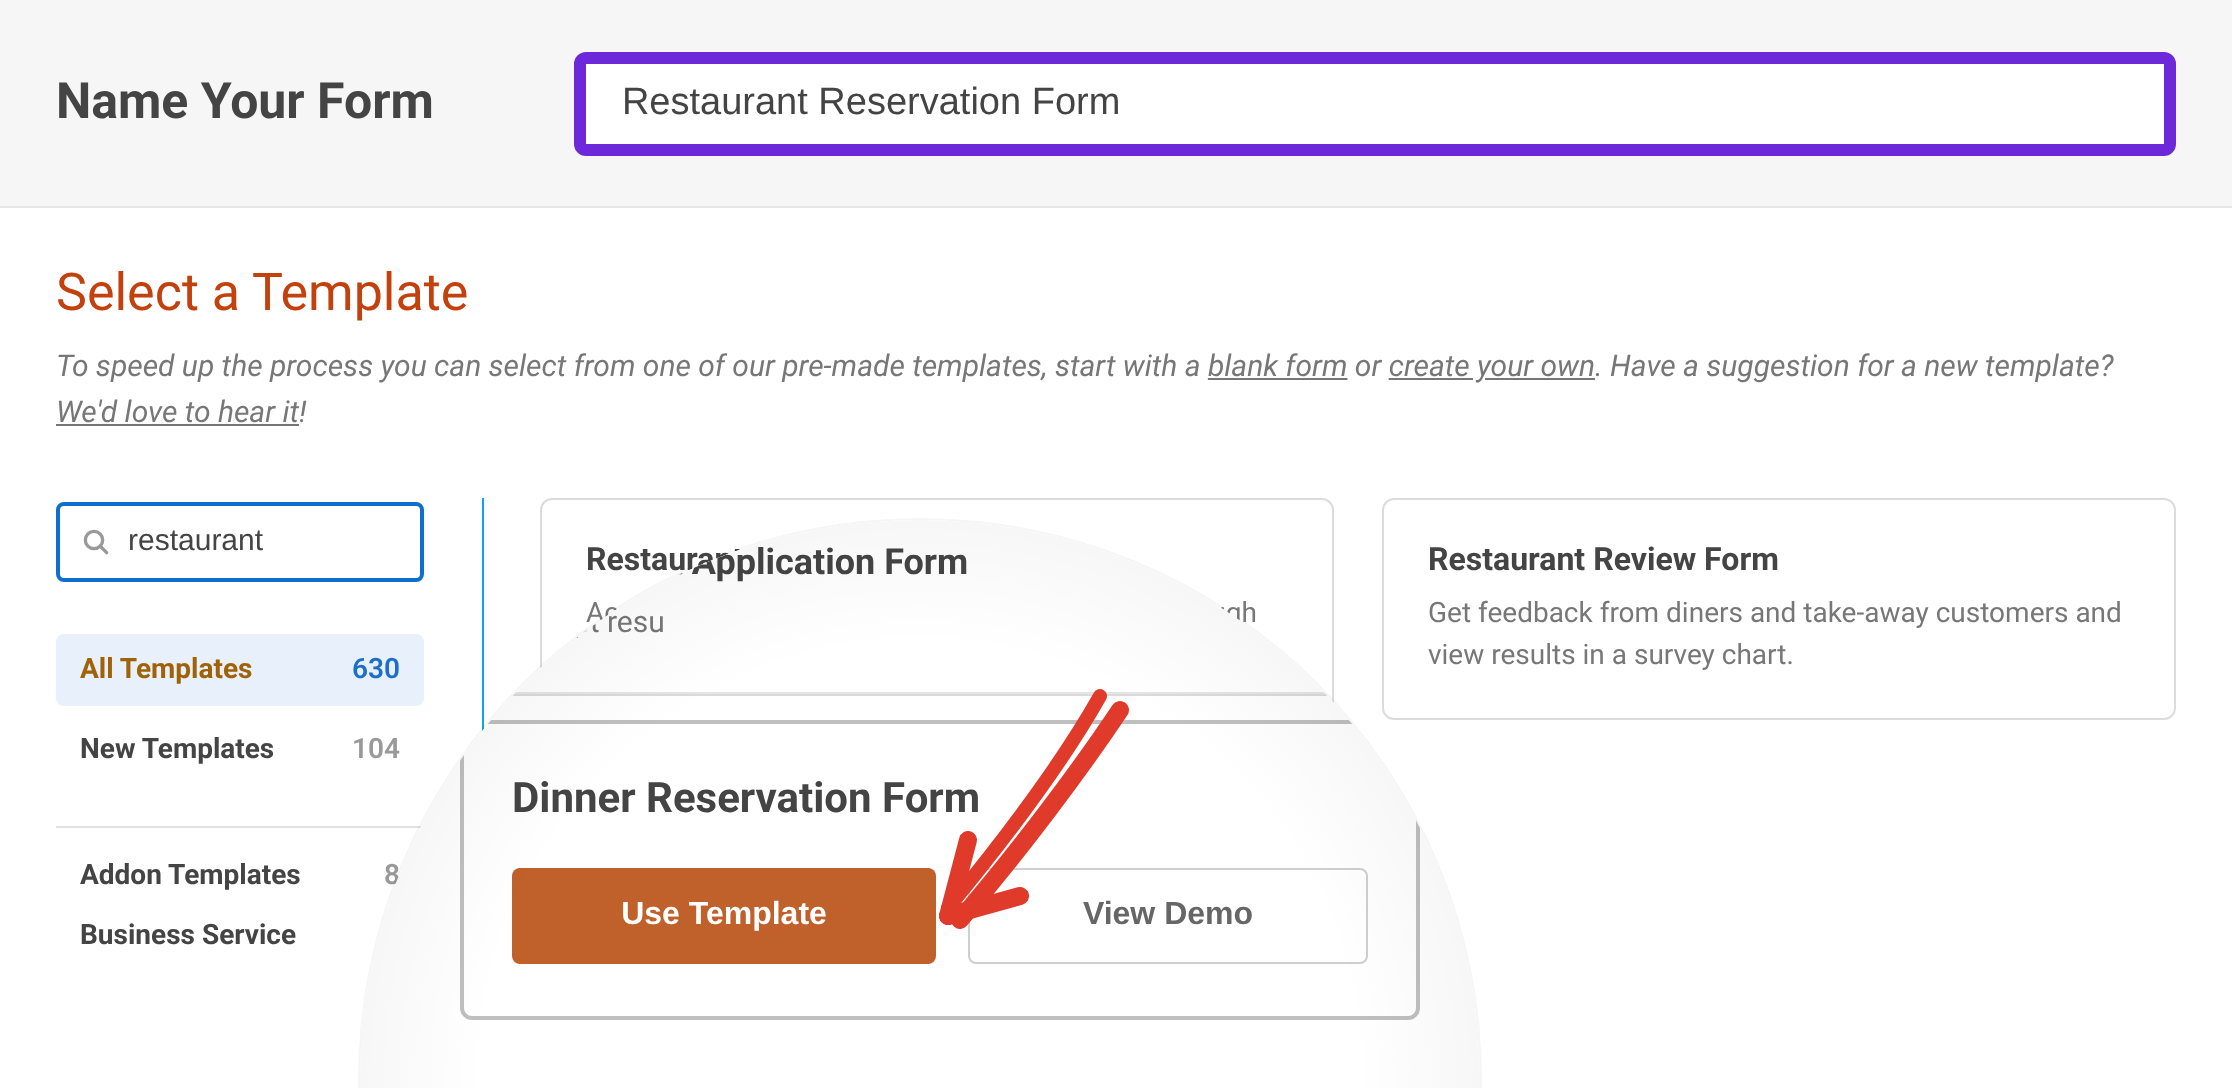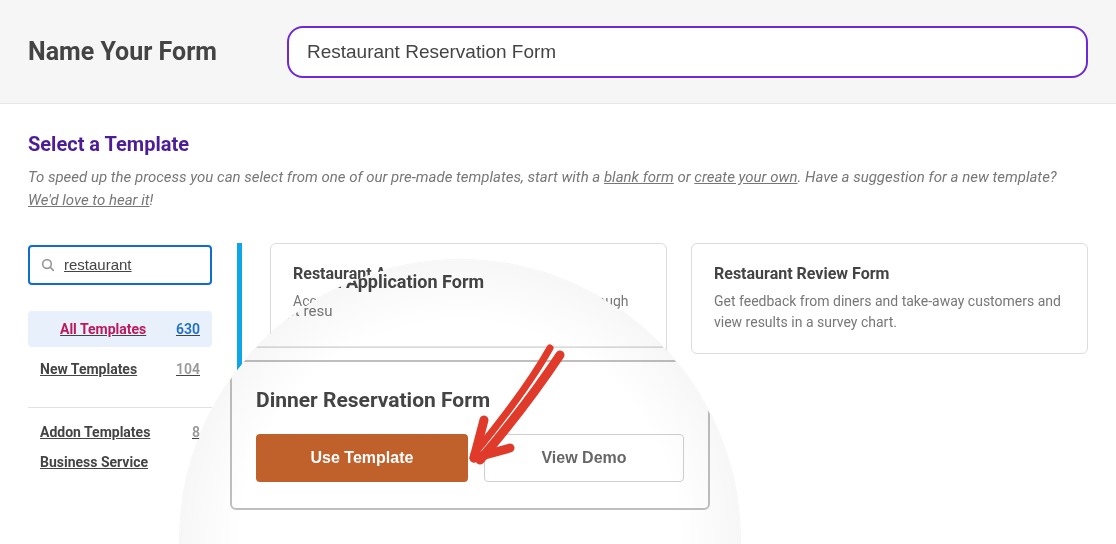--- a/index.html
+++ b/index.html
@@ -1,34 +1,34 @@
 <!DOCTYPE html>
 <html><head>
 <meta charset="utf-8">
 <style>
   * { box-sizing: border-box; margin: 0; padding: 0; }
   body { font-family: -apple-system, BlinkMacSystemFont, "Segoe UI", Roboto, Helvetica, Arial, sans-serif; color: #444; background: #fff; width: 1116px; height: 544px; overflow: hidden; position: relative; }
   .top-bar { background: #f6f6f7; border-bottom: 1px solid #e6e6e7; height: 104px; display: flex; align-items: center; padding: 0 28px; gap: 70px; }
   .name-label { font-size: 25px; font-weight: 700; color: #444; }
-  .name-input { flex: 1; height: 52px; border: 2px solid #6d28d9; border-radius: 16px; background: #fff; padding: 0 18px; font-size: 19px; color: #444; }
+  .name-input { flex: 1; height: 52px; border: 6px solid #6d28d9; border-radius: 6px; background: #fff; padding: 0 18px; font-size: 19px; color: #444; }
   .content { padding: 28px; }
-  .section-title { font-size: 20px; font-weight: 700; color: #4c1d95; margin-bottom: 10px; }
+  .section-title { font-size: 26px; font-weight: 400; color: #c2410c; margin-bottom: 10px; }
   .section-desc { font-size: 15px; color: #777; line-height: 1.55; font-style: italic; }
   .section-desc a { color: #777; text-decoration: underline; }
   .layout { display: flex; margin-top: 30px; }
-  .sidebar { width: 214px; border-right: 5px solid #0ea5e9; padding-right: 0; padding-top: 2px; text-decoration: underline; }
+  .sidebar { width: 214px; border-right: 1px solid #0ea5e9; padding-right: 0; padding-top: 2px; }
   .search-box { width: 184px; height: 40px; border: 2px solid #0f6ecd; border-radius: 4px; display: flex; align-items: center; padding: 0 10px; margin-bottom: 26px; }
   .search-box svg { flex: none; }
   .search-input { border: none; outline: none; font-size: 15px; color: #444; margin-left: 8px; width: 100%; background: transparent; }
   .filter-list { display: flex; flex-direction: column; gap: 4px; margin-bottom: 20px; }
   .filter-item { display: flex; justify-content: space-between; align-items: center; height: 36px; padding: 0 12px; font-size: 14px; font-weight: 700; cursor: pointer; border-radius: 4px; width: 184px; }
   .filter-item .label { color: #444; }
   .filter-item .count { color: #999; font-weight: 600; }
   .filter-item.active { background: #e7f0fb; }
-  .filter-item.active .label { color: #be185d; margin-left: 20px; }
+  .filter-item.active .label { color: #a16207; }
   .filter-item.active .count { color: #1e6fc7; }
   .divider { height: 1px; background: #e1e1e1; width: 184px; margin: 8px 0 16px; }
   .main { flex: 1; padding-left: 28px; position: relative; }
   .cards-row { display: flex; gap: 24px; }
   .tpl-card { flex: 1; border: 1px solid #dcdcdc; border-radius: 6px; padding: 20px 22px; background: #fff; }
   .tpl-card-title { font-size: 16px; font-weight: 700; color: #444; margin-bottom: 8px; }
   .tpl-card-desc { font-size: 14px; color: #777; line-height: 1.5; }
   .category-list { display: flex; flex-direction: column; gap: 14px; margin-top: 4px; }
   .category-item { display: flex; justify-content: space-between; align-items: flex-start; width: 184px; padding: 0 12px; font-size: 14px; font-weight: 700; color: #444; cursor: pointer; }
   .category-item .count { color: #999; font-weight: 600; }

